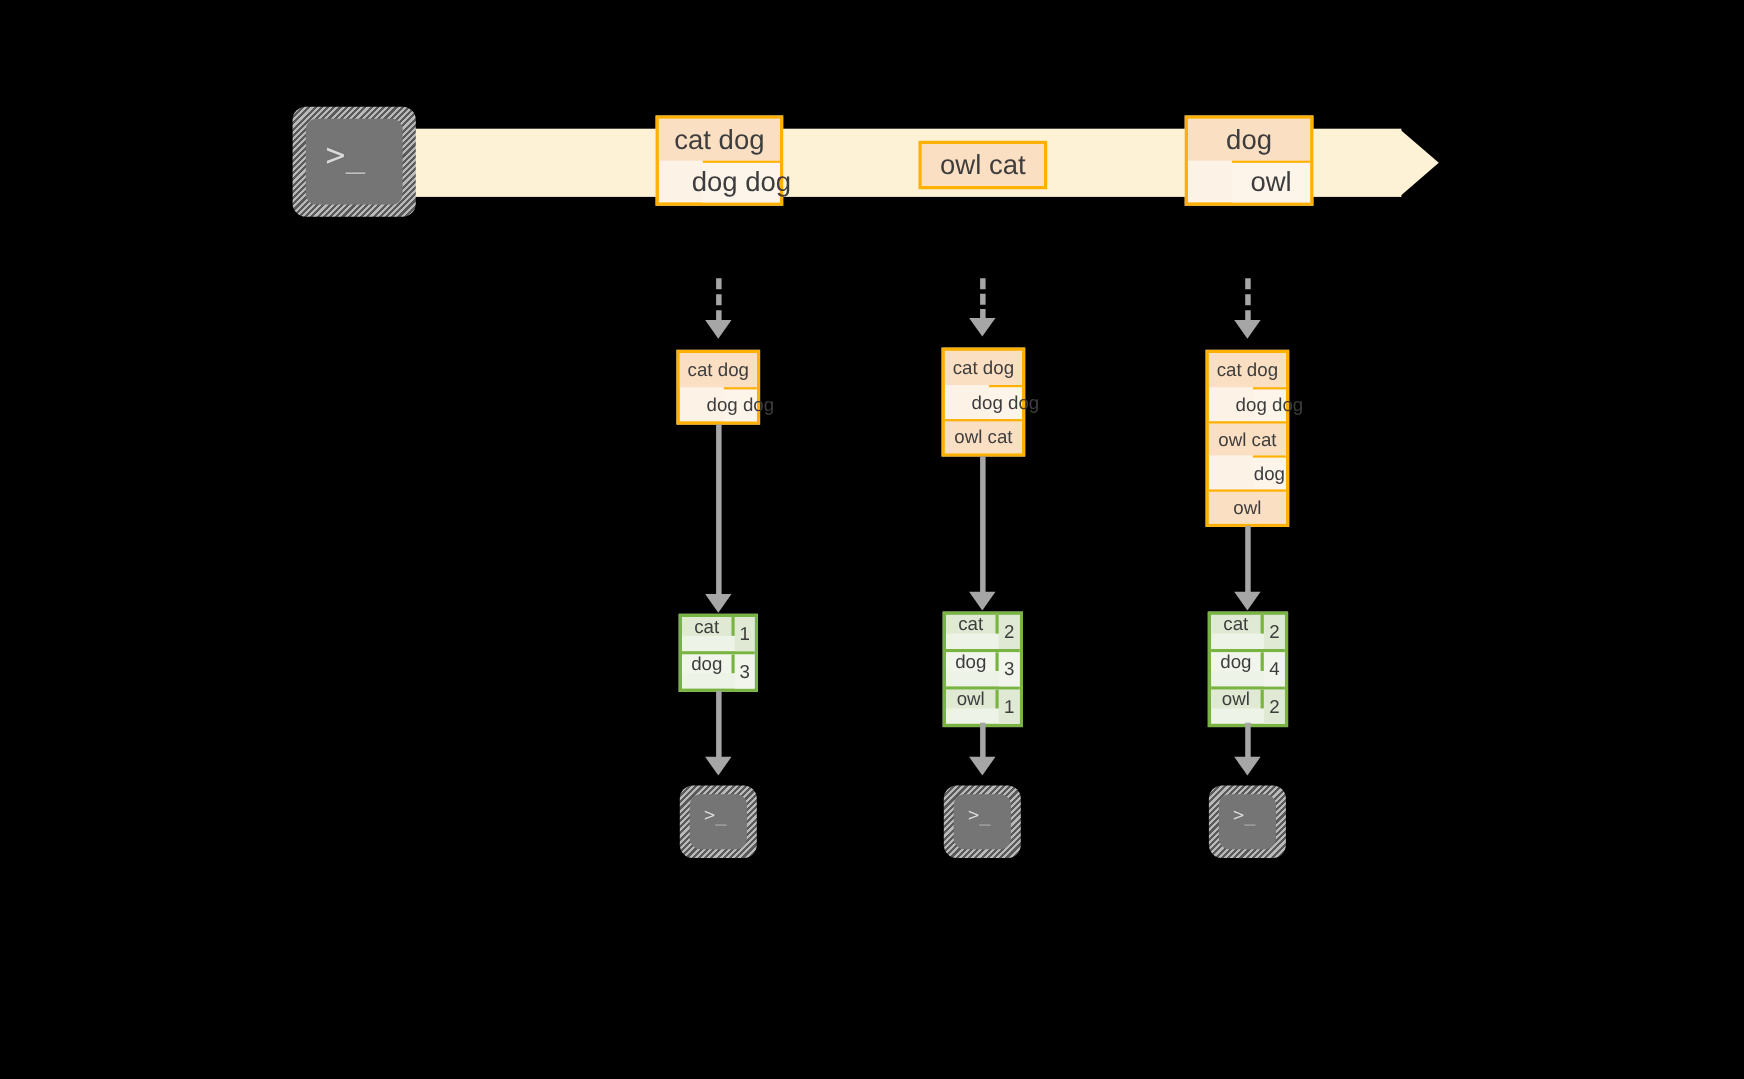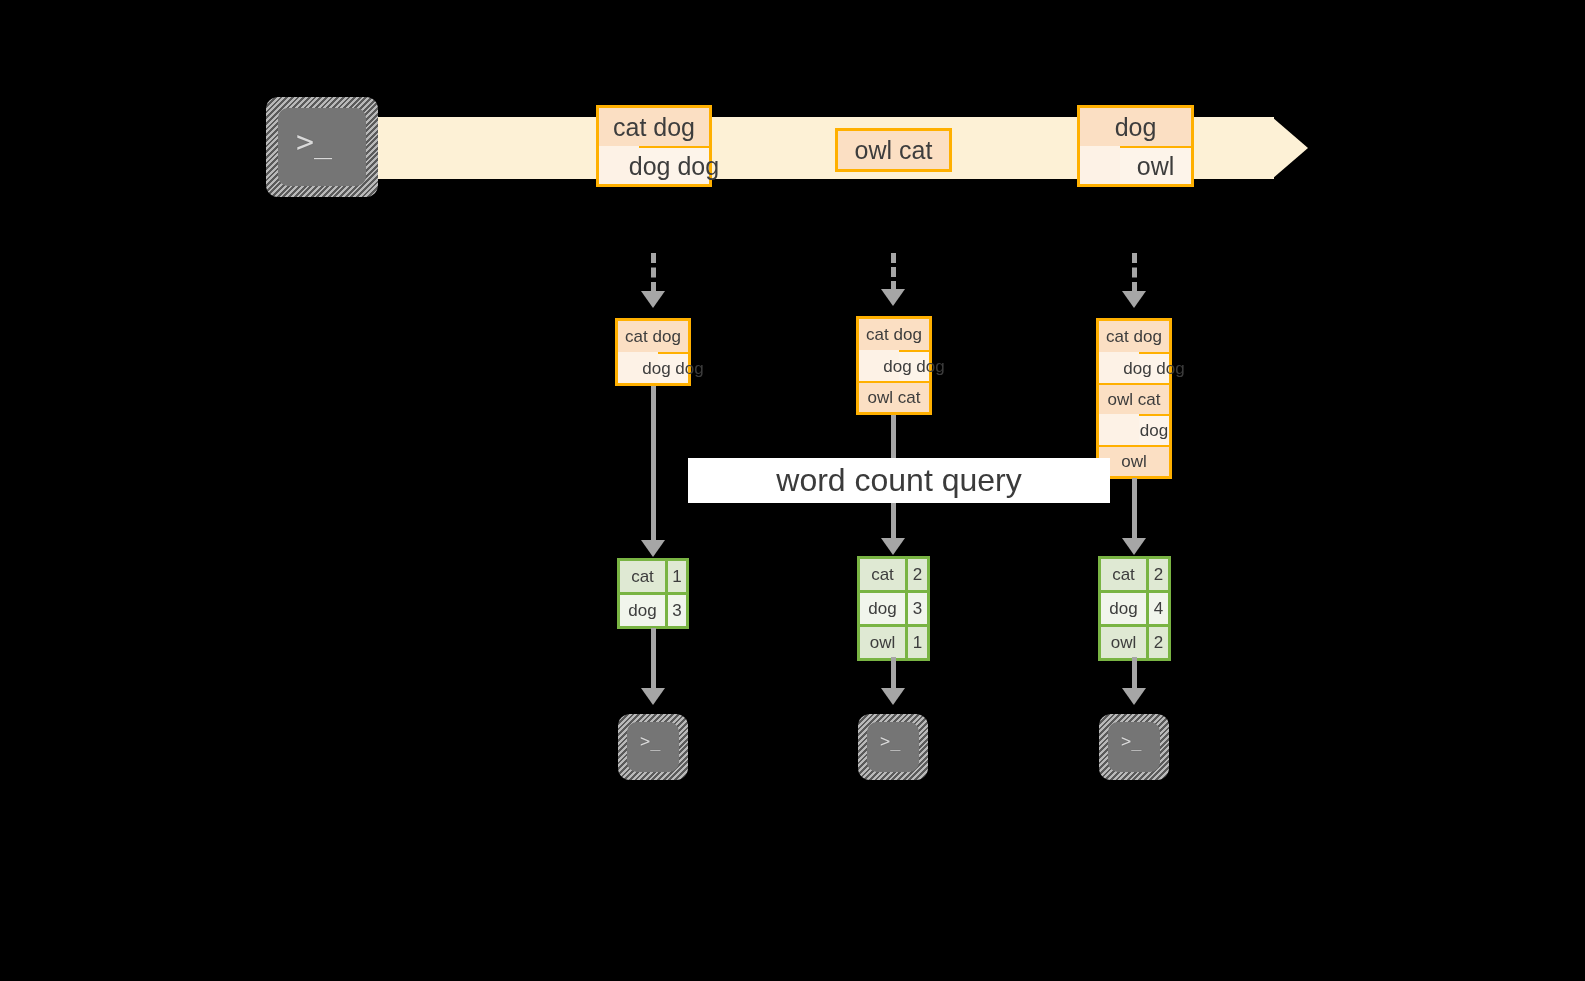--- a/index.html
+++ b/index.html
@@ -49,21 +49,21 @@
   
   .obox.top .row{height:38px;font-size:25px;}
   
   .obox.col .row{height:31px;font-size:17px;}
 
   
   .gtab{position:absolute;box-sizing:border-box;border:3px solid #79b443;
         background:#eef3e7;}
   .gtab .trow{display:flex;box-sizing:border-box;}
   .gtab .trow + .trow{border-top:3px solid #79b443;}
-  .gtab .trow .k{box-sizing:border-box;flex:0 0 48px;height:31px;
+  .gtab .trow .k{box-sizing:border-box;flex:0 0 48px;height:17px;
       display:flex;align-items:center;justify-content:center;
       font-size:17px;color:#3d3d3d;border-right:3px solid #79b443;}
   .gtab .trow .v{box-sizing:border-box;flex:1 1 auto;height:31px;
       display:flex;align-items:center;justify-content:center;
       font-size:17px;color:#3d3d3d;}
   .gtab .trow.shade .k,.gtab .trow.shade .v{background:#dfe9d3;}
   .gtab .trow.light .k,.gtab .trow.light .v{background:#f1f5ec;}
 
   
   .vline{position:absolute;width:5px;background:#a6a6a6;}
@@ -205,17 +205,14 @@
 
   <div class="vline" style="left:1132px;top:657px;height:35px;"></div>
   <div class="vhead" style="left:1122px;top:688px;"></div>
 
   <div class="term small" style="left:1099px;top:714px;">
     <div class="hatch"></div>
     <div class="face"></div>
     <div class="glyph">&gt;_</div>
   </div>
 
-  <div class="band" style="left:688px;top:458px;width:422px;height:45px;">
-    <span>word count query</span>
-  </div>
 
 </div>
 
 </body></html>

